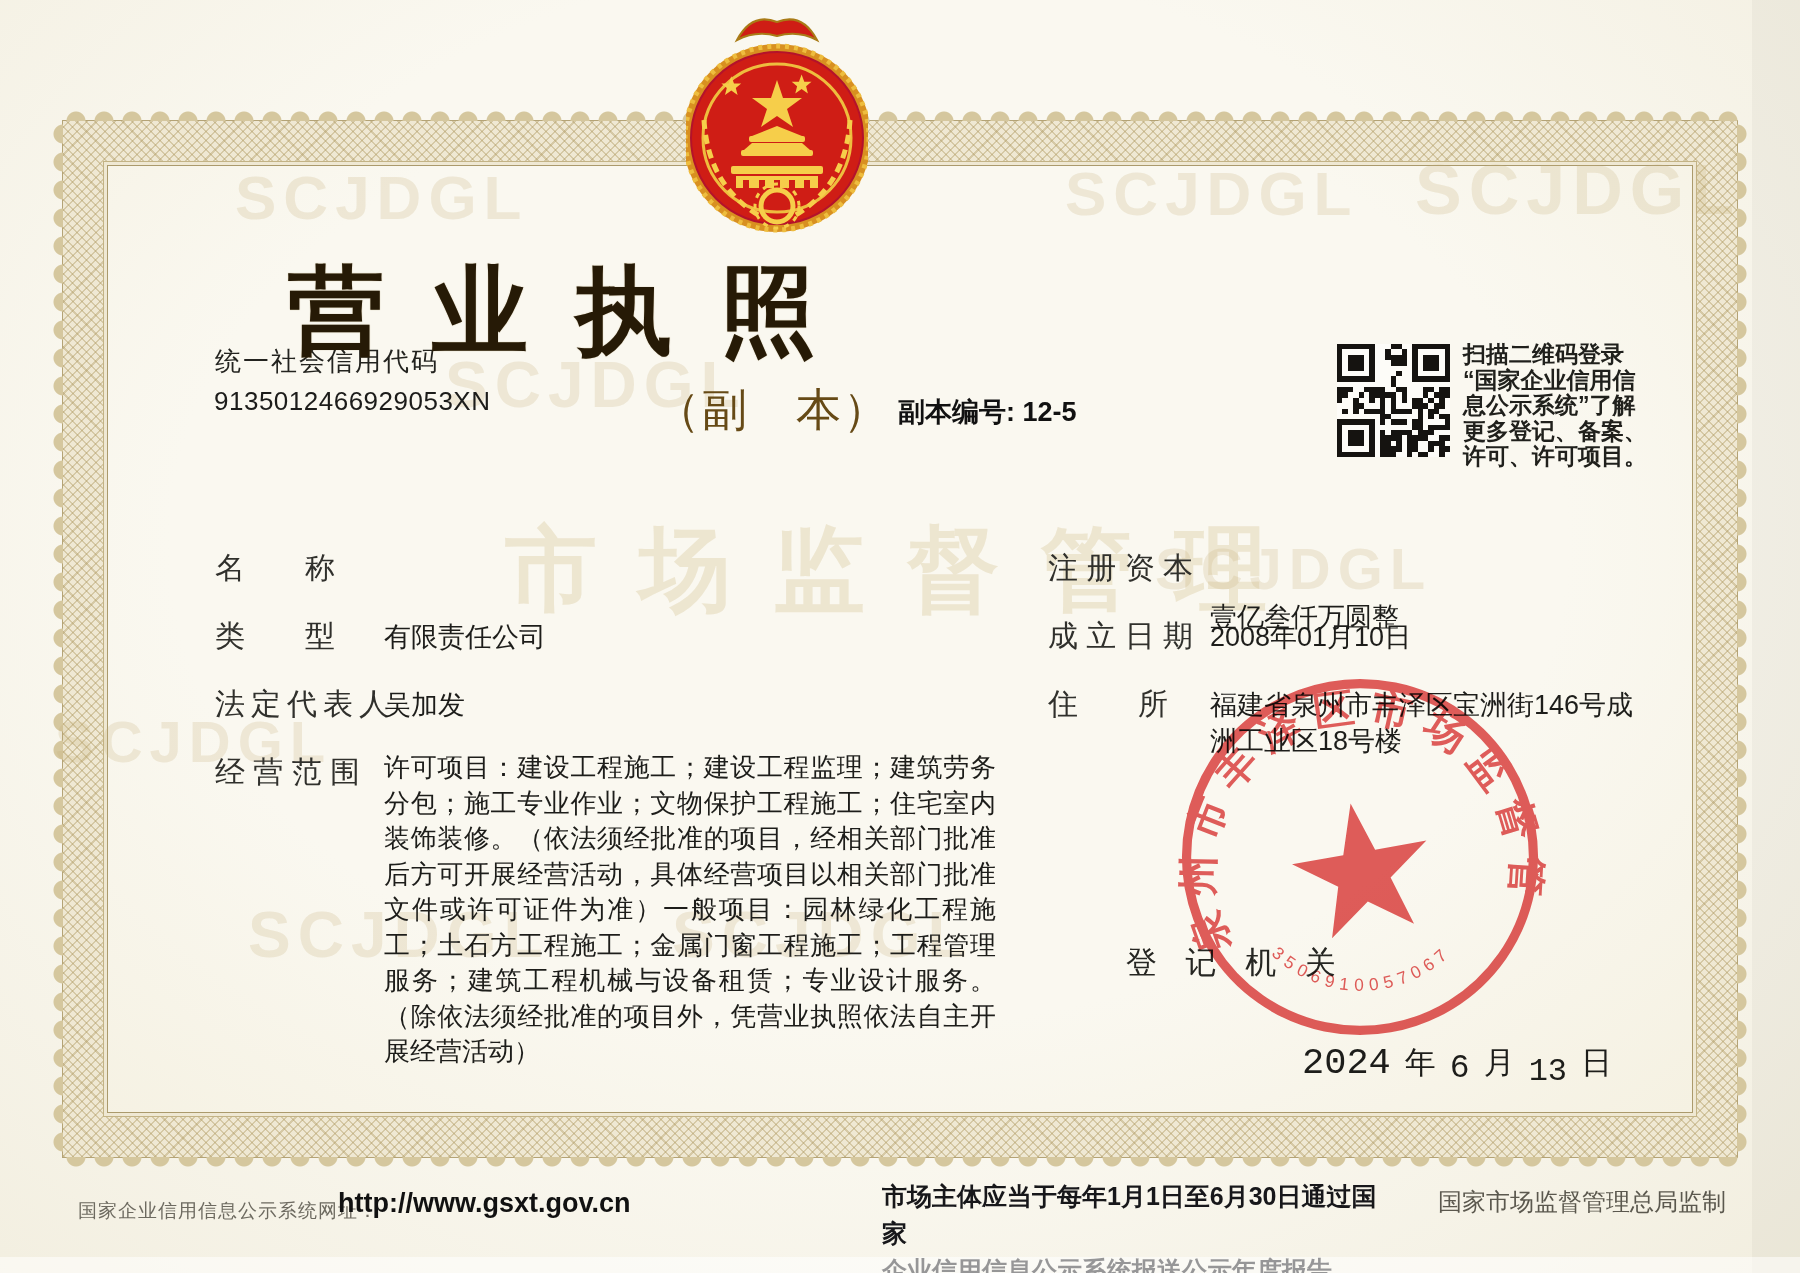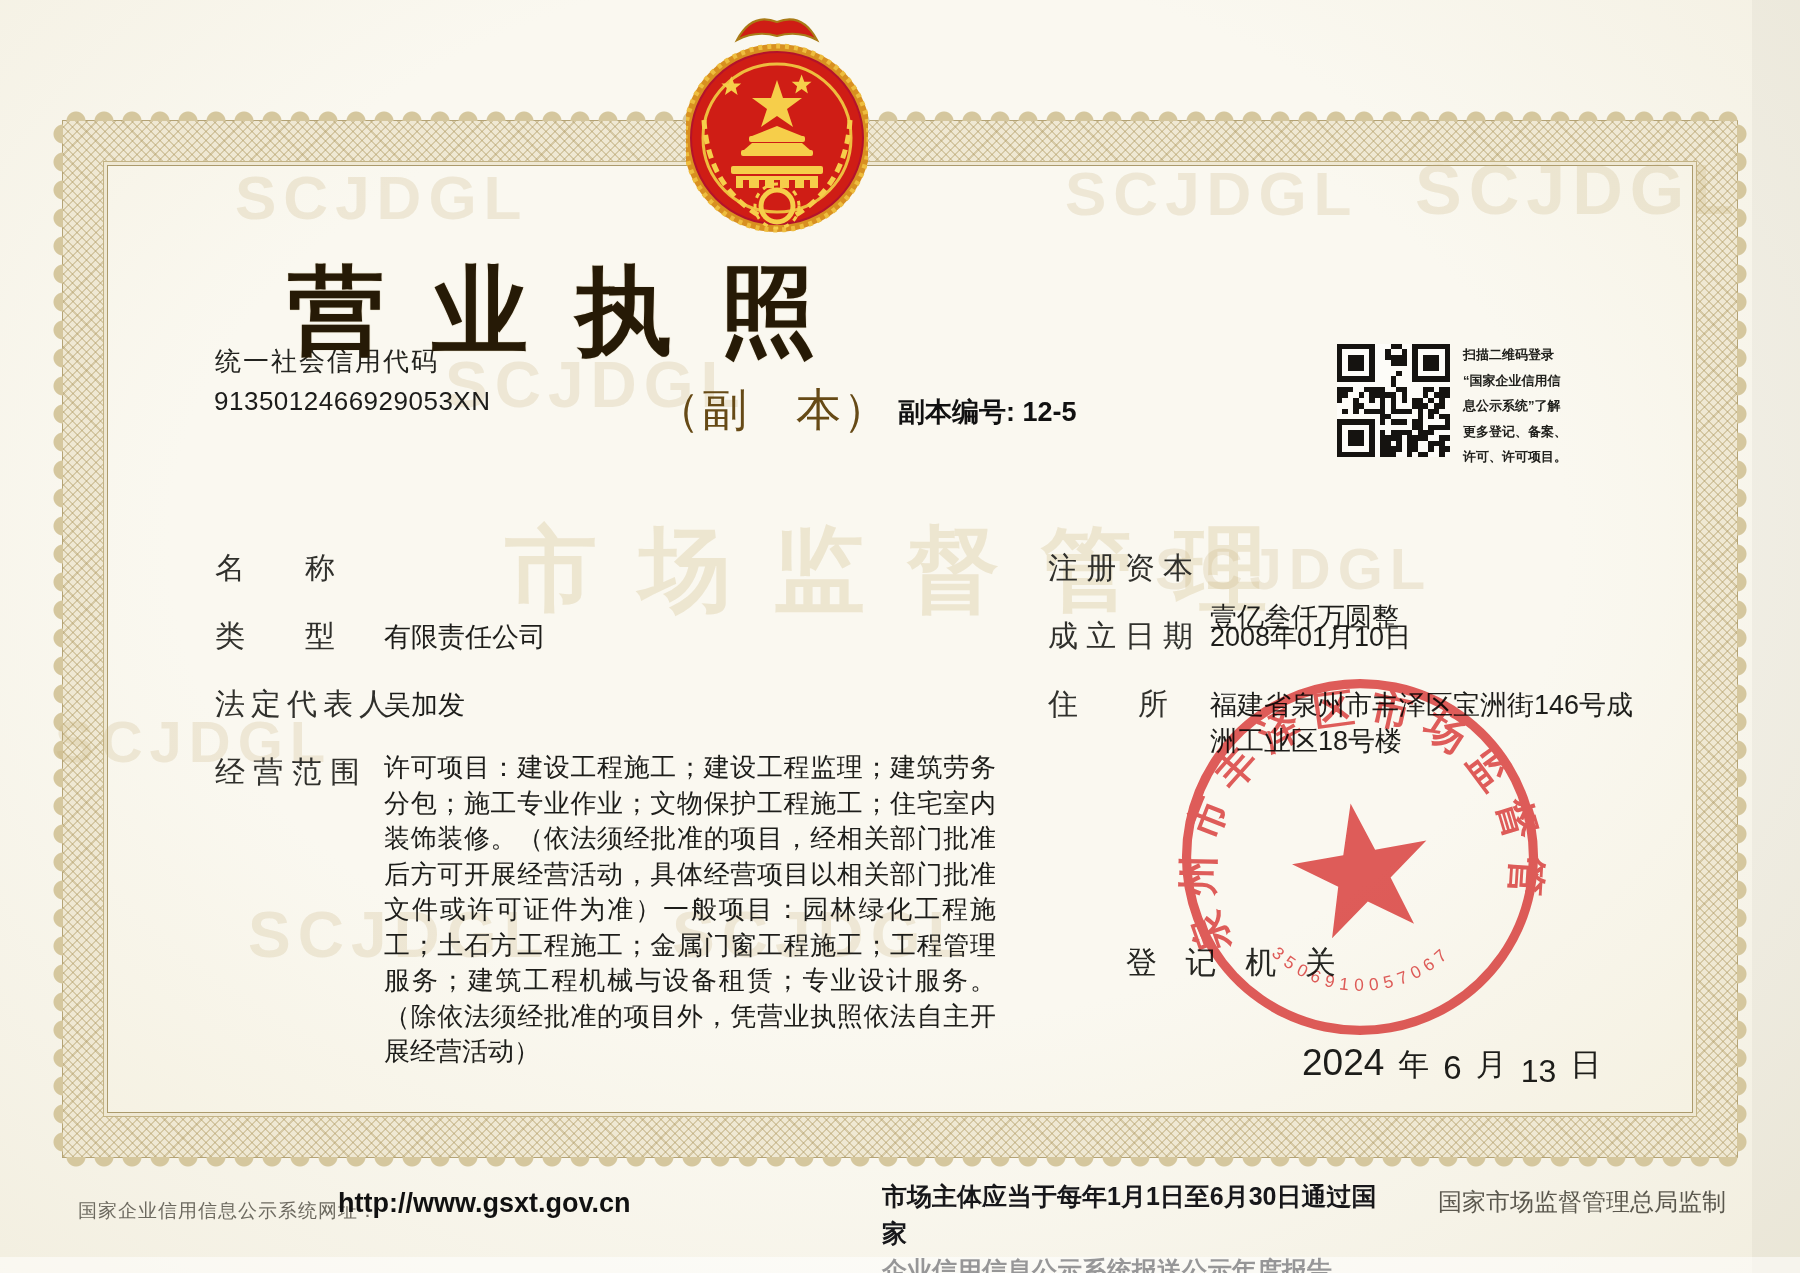--- a/index.html
+++ b/index.html
@@ -54,40 +54,40 @@
     font-size:96px;font-weight:bold;letter-spacing:48px;padding-left:48px;box-sizing:border-box;
     color:#261a06;text-shadow:0 0 1px rgba(110,80,20,.55);
     font-family:"DejaVu Serif","Liberation Serif",serif;
   }
   .subtitle-row{position:absolute;left:655px;top:380px;display:flex;align-items:baseline;}
   .subtitle{font-size:45px;font-weight:normal;color:#664a16;letter-spacing:2px;font-family:"DejaVu Serif","Liberation Serif",serif;}
   .copy-number{font-size:27px;font-weight:bold;color:#111;margin-left:8px;position:relative;top:-4px;}
 
   
   .qr{position:absolute;left:1337px;top:344px;width:113px;height:113px;}
-  .qr-caption{position:absolute;left:1463px;top:342px;width:212px;font-size:13px;font-weight:bold;color:#20201c;line-height:25.5px;}
+  .qr-caption{position:absolute;left:1463px;top:342px;width:212px;font-size:23px;font-weight:bold;color:#20201c;line-height:25.5px;}
 
   
   .flabel{position:absolute;font-size:30px;color:#30302c;}
   .fvalue{position:absolute;font-size:27px;color:#1d1d1a;}
   .lbl-name{left:215px;top:548px;}      .val-name{left:384px;top:551px;}
   .lbl-type{left:215px;top:616px;}      .val-type{left:384px;top:619px;}
   .lbl-rep{left:215px;top:684px;letter-spacing:6px;}  .val-rep{left:384px;top:687px;}
   .lbl-scope{left:215px;top:752px;}
   .val-scope{left:384px;top:750px;width:612px;font-size:26px;line-height:35.5px;text-align:justify;}
   .lbl-cap{left:1048px;top:548px;}      .val-cap{left:1210px;top:551px;margin-top:48px;}
   .lbl-date{left:1048px;top:616px;}     .val-date{left:1210px;top:619px;}
   .lbl-addr{left:1048px;top:684px;}     .val-addr{left:1210px;top:687px;width:438px;line-height:36px;}
 
   .registrar{position:absolute;left:1126px;top:942px;font-size:31px;color:#262622;letter-spacing:10px;}
 
   
   .seal{position:absolute;left:1175px;top:672px;width:370px;height:370px;transform:rotate(-10deg);opacity:.88;mix-blend-mode:multiply;}
   .issue-date{position:absolute;left:1302px;top:1042px;display:flex;align-items:baseline;color:#1d1d1a;}
-  .issue-date .num{font-family:Liberation Sans, sans-serif;font-size:37px;}
+  .issue-date .num{font-family:Liberation Mono, monospace;font-size:37px;}
   .issue-date .unit{font-size:31px;font-weight:500;margin:0 14px;}
   .issue-date .m-num{font-size:33px;position:relative;top:4px;}
   .issue-date .d-num{font-size:32px;position:relative;top:7px;}
 
   
   .f-site-label{position:absolute;left:78px;top:1198px;font-size:19px;color:#6d6a60;letter-spacing:1px;}
   .f-site-url{position:absolute;left:338px;top:1188px;font-size:27px;font-weight:bold;color:#111;}
   .f-notice{position:absolute;left:882px;top:1178px;width:500px;font-size:25px;font-weight:bold;color:#17171a;line-height:37px;}
   .f-producer{position:absolute;left:1438px;top:1186px;font-size:24px;color:#5b584e;}
 </style>

